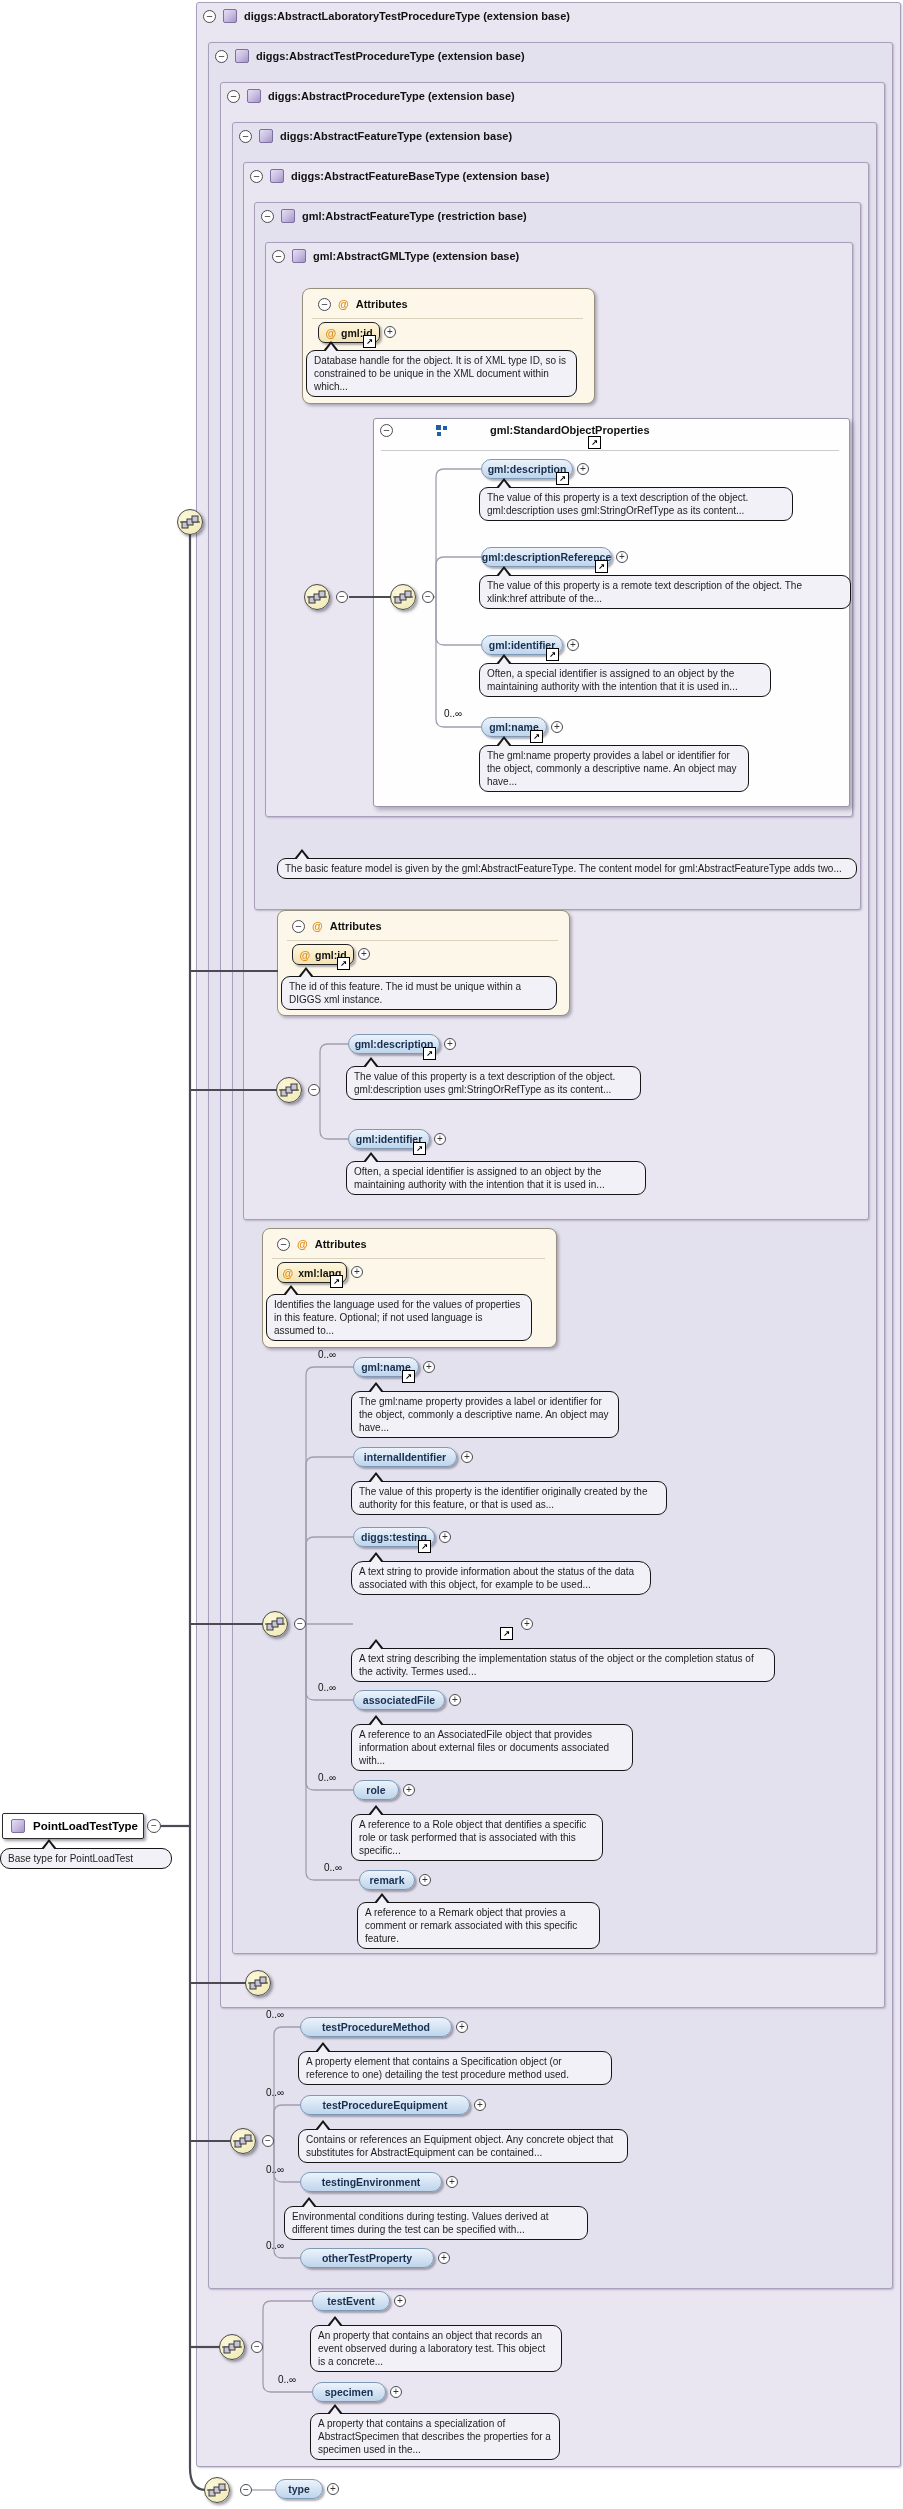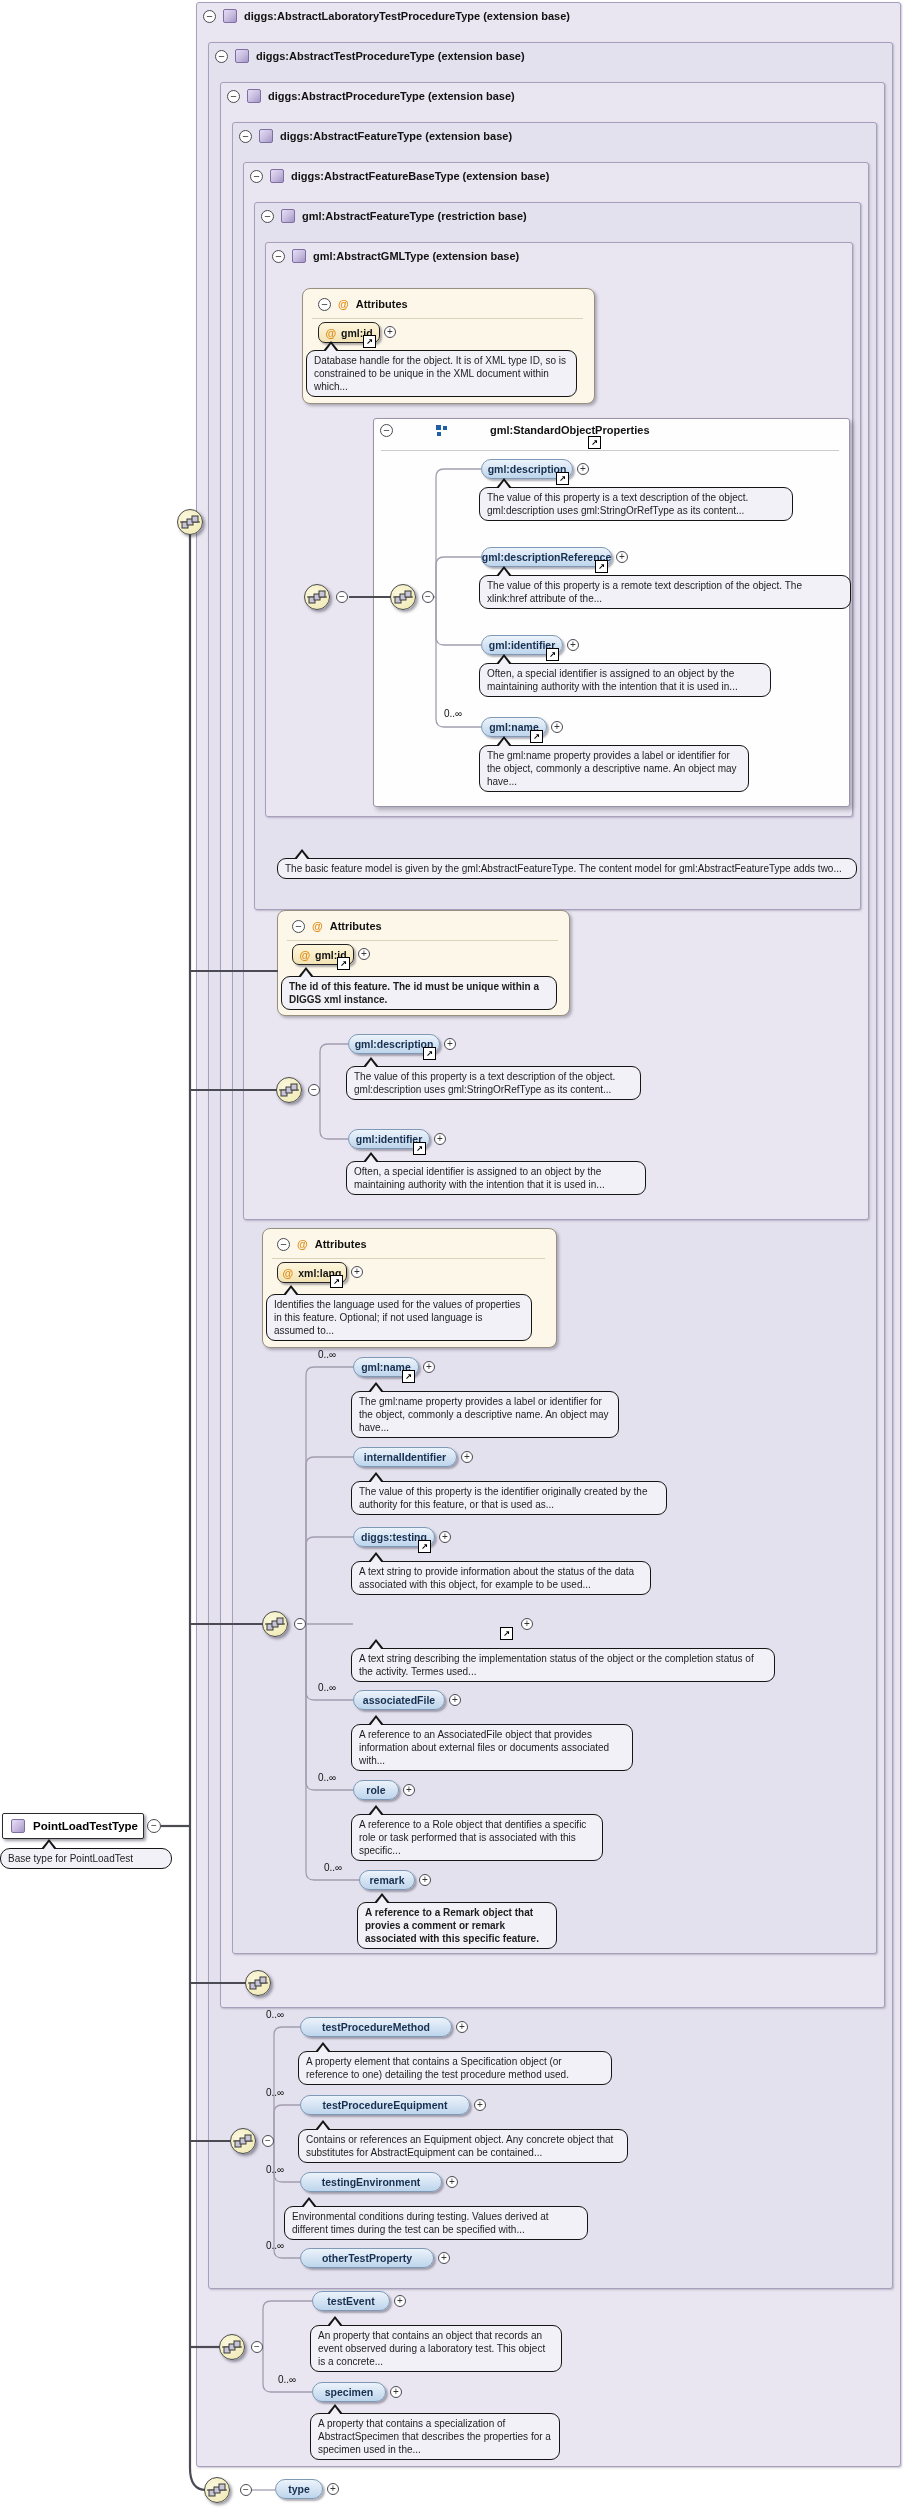--- a/index.html
+++ b/index.html
@@ -265,21 +265,21 @@
   <span class="at"></span>
   <span class="ttl">Attributes</span>
 </div>
 <div class="sep" style="left:287px;top:940px;width:271px;"></div>
 <div class="acap" style="left:292px;top:944px;width:62px;">
   <span class="at"></span>
   <span>gml:id</span>
 </div>
 <div class="pc" style="left:358px;top:948px;"></div>
 <div class="lnk" style="left:337px;top:957px;"></div>
-<div class="bubble" style="left:281px;top:976px;width:276px;font-weight:bold;">
+<div class="bubble" style="left:281px;top:976px;width:276px;">
   <span>The id of this feature. The id must be unique within a DIGGS xml instance.</span>
 </div>
 
 <div class="seq" style="left:276px;top:1077px;">
   <svg width="22" height="22" viewBox="0 0 22 22">
       <path d="M1,11 H21" stroke="#555" stroke-width="1.2"></path>
       <rect x="3" y="11" width="6" height="6" fill="#c7c5d6" stroke="#3a3a3a"></rect>
       <rect x="8" y="8" width="6" height="6" fill="#c7c5d6" stroke="#3a3a3a"></rect>
       <rect x="13" y="5" width="6" height="6" fill="#c7c5d6" stroke="#3a3a3a"></rect>
     </svg>
@@ -346,21 +346,21 @@
 <div class="pc" style="left:461px;top:1451px;"></div>
 <div class="bubble" style="left:351px;top:1481px;width:316px;">
   <span>The value of this property is the identifier originally created by the authority for this feature, or that is used as...</span>
 </div>
 
 <div class="ecap" style="left:353px;top:1527px;width:82px;">
   <span>diggs:testing</span>
 </div>
 <div class="pc" style="left:439px;top:1531px;"></div>
 <div class="lnk" style="left:418px;top:1540px;"></div>
-<div class="bubble" style="left:351px;top:1561px;width:300px;">
+<div class="bubble" style="left:351px;top:1561px;width:300px;border-radius:12px;">
   <span>A text string to provide information about the status of the data associated with this object, for example to be used...</span>
 </div>
 
 <div class="ecap" style="left:353px;top:1614px;width:164px;margin-top:35px;">
   <span>diggs:implementationStatus</span>
 </div>
 <div class="pc" style="left:521px;top:1618px;"></div>
 <div class="lnk" style="left:500px;top:1627px;"></div>
 <div class="bubble" style="left:351px;top:1648px;width:424px;">
   <span>A text string describing the implementation status of the object or the completion status of the activity. Termes used...</span>
@@ -382,21 +382,21 @@
 <div class="pc" style="left:403px;top:1784px;"></div>
 <div class="bubble" style="left:351px;top:1814px;width:252px;">
   <span>A reference to a Role object that dentifies a specific role or task performed that is associated with this specific...</span>
 </div>
 
 <div class="occ" style="left:324px;top:1862px;">0..∞</div>
 <div class="ecap" style="left:359px;top:1870px;width:56px;">
   <span>remark</span>
 </div>
 <div class="pc" style="left:419px;top:1874px;"></div>
-<div class="bubble" style="left:357px;top:1902px;width:200px;font-weight:bold;">
+<div class="bubble" style="left:357px;top:1902px;width:243px;">
   <span>A reference to a Remark object that provies a comment or remark associated with this specific feature.</span>
 </div>
 
 <div class="seq" style="left:245px;top:1970px;">
   <svg width="22" height="22" viewBox="0 0 22 22">
       <path d="M1,11 H21" stroke="#555" stroke-width="1.2"></path>
       <rect x="3" y="11" width="6" height="6" fill="#c7c5d6" stroke="#3a3a3a"></rect>
       <rect x="8" y="8" width="6" height="6" fill="#c7c5d6" stroke="#3a3a3a"></rect>
       <rect x="13" y="5" width="6" height="6" fill="#c7c5d6" stroke="#3a3a3a"></rect>
     </svg>

